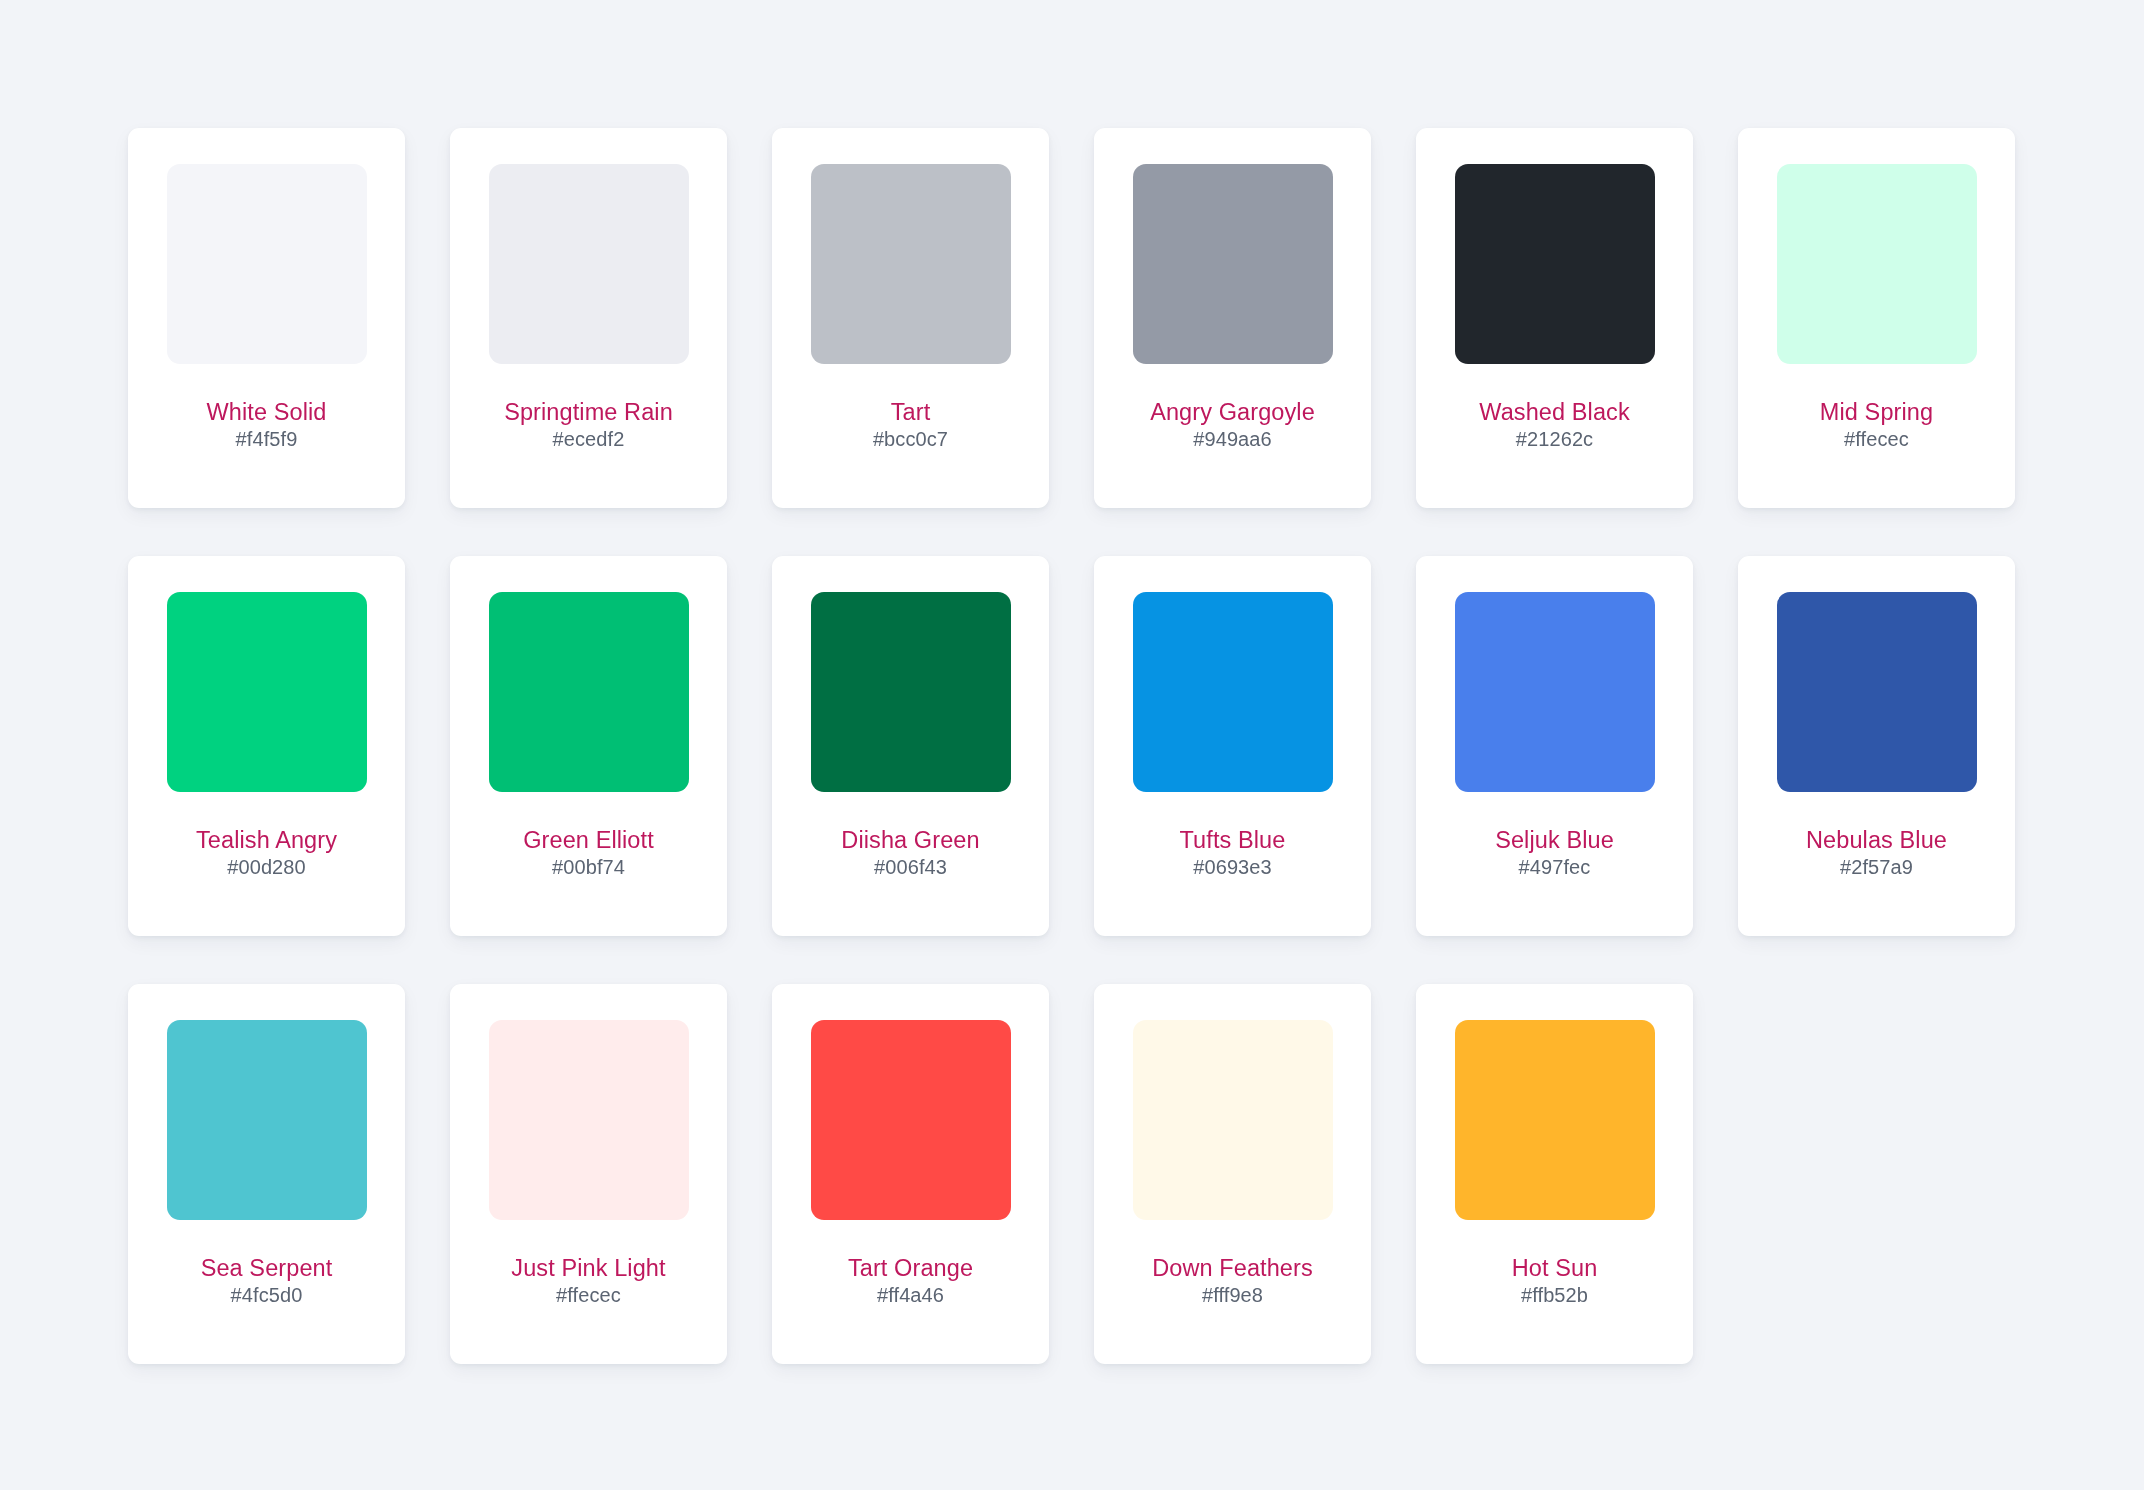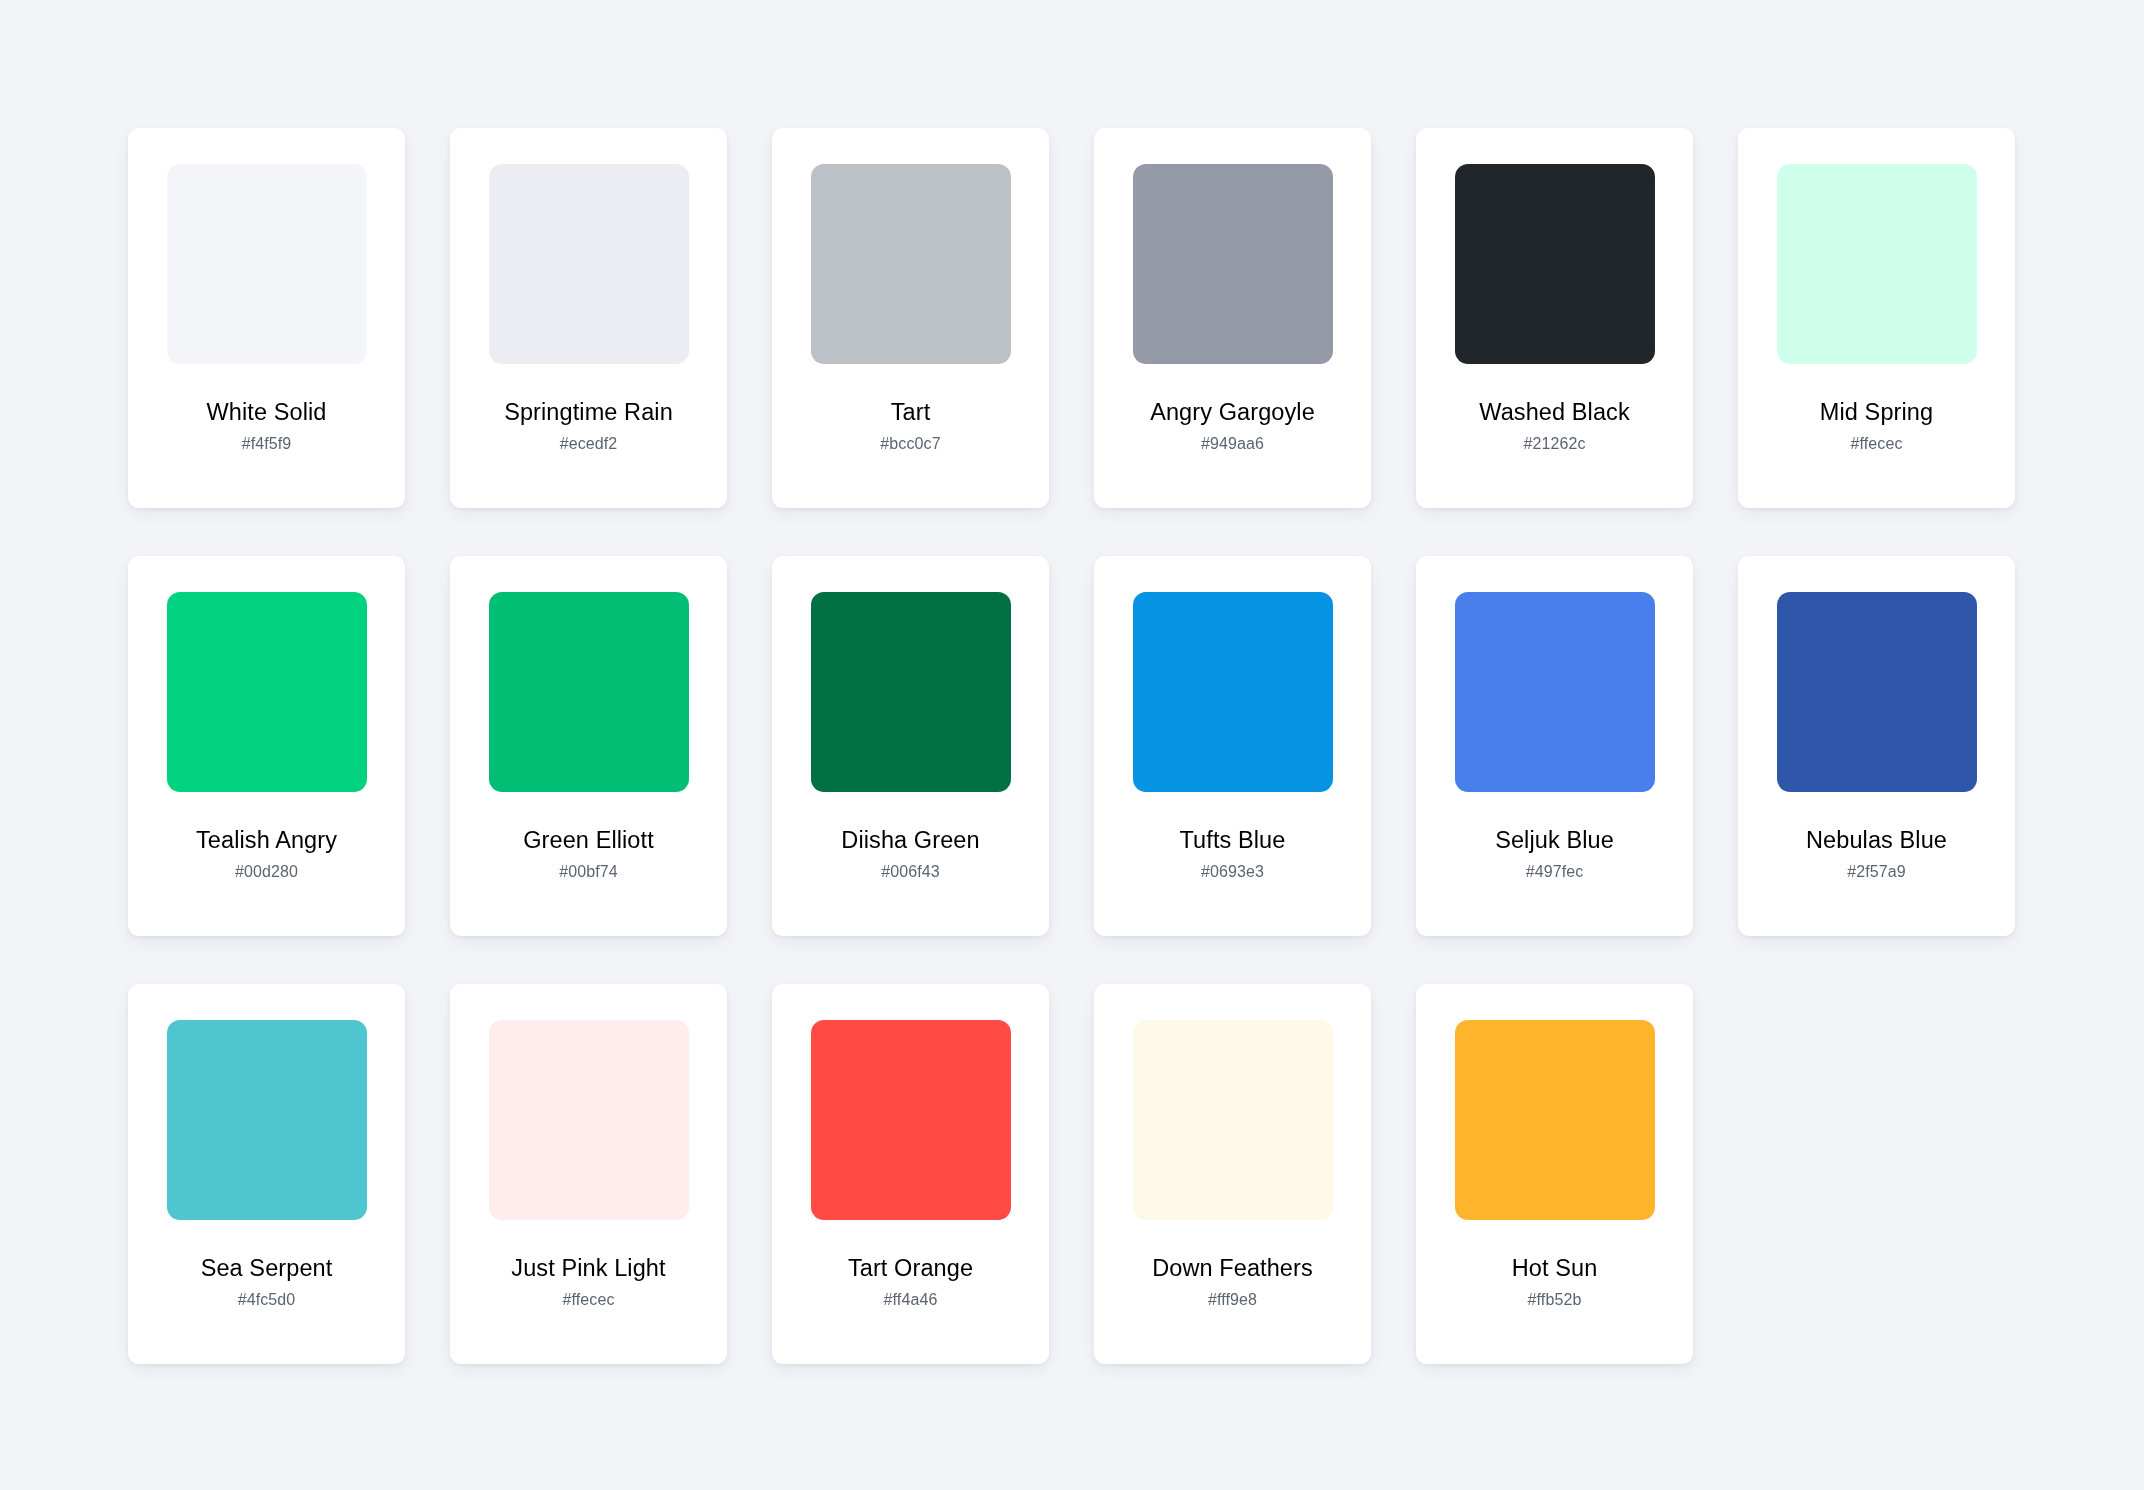--- a/index.html
+++ b/index.html
@@ -49,28 +49,27 @@
   .swatch-meta {
     margin-top: 33px;
     width: 100%;
     text-align: center;
     padding: 0 8px;
   }
 
   .swatch-name {
     font-size: 23.5px;
     line-height: 1.28;
-    color: #000000;
+    color: #be185d;
     letter-spacing: 0.1px;
     white-space: nowrap;
   }
 
   .swatch-hex {
-    margin-top: 7px;
-    font-size: 16px;
+    font-size: 20px;
     line-height: 1.28;
     color: #5b6472;
     letter-spacing: 0.1px;
     white-space: nowrap;
   }
 </style>
 </head>
 <body>
 
 <div class="palette-grid">

